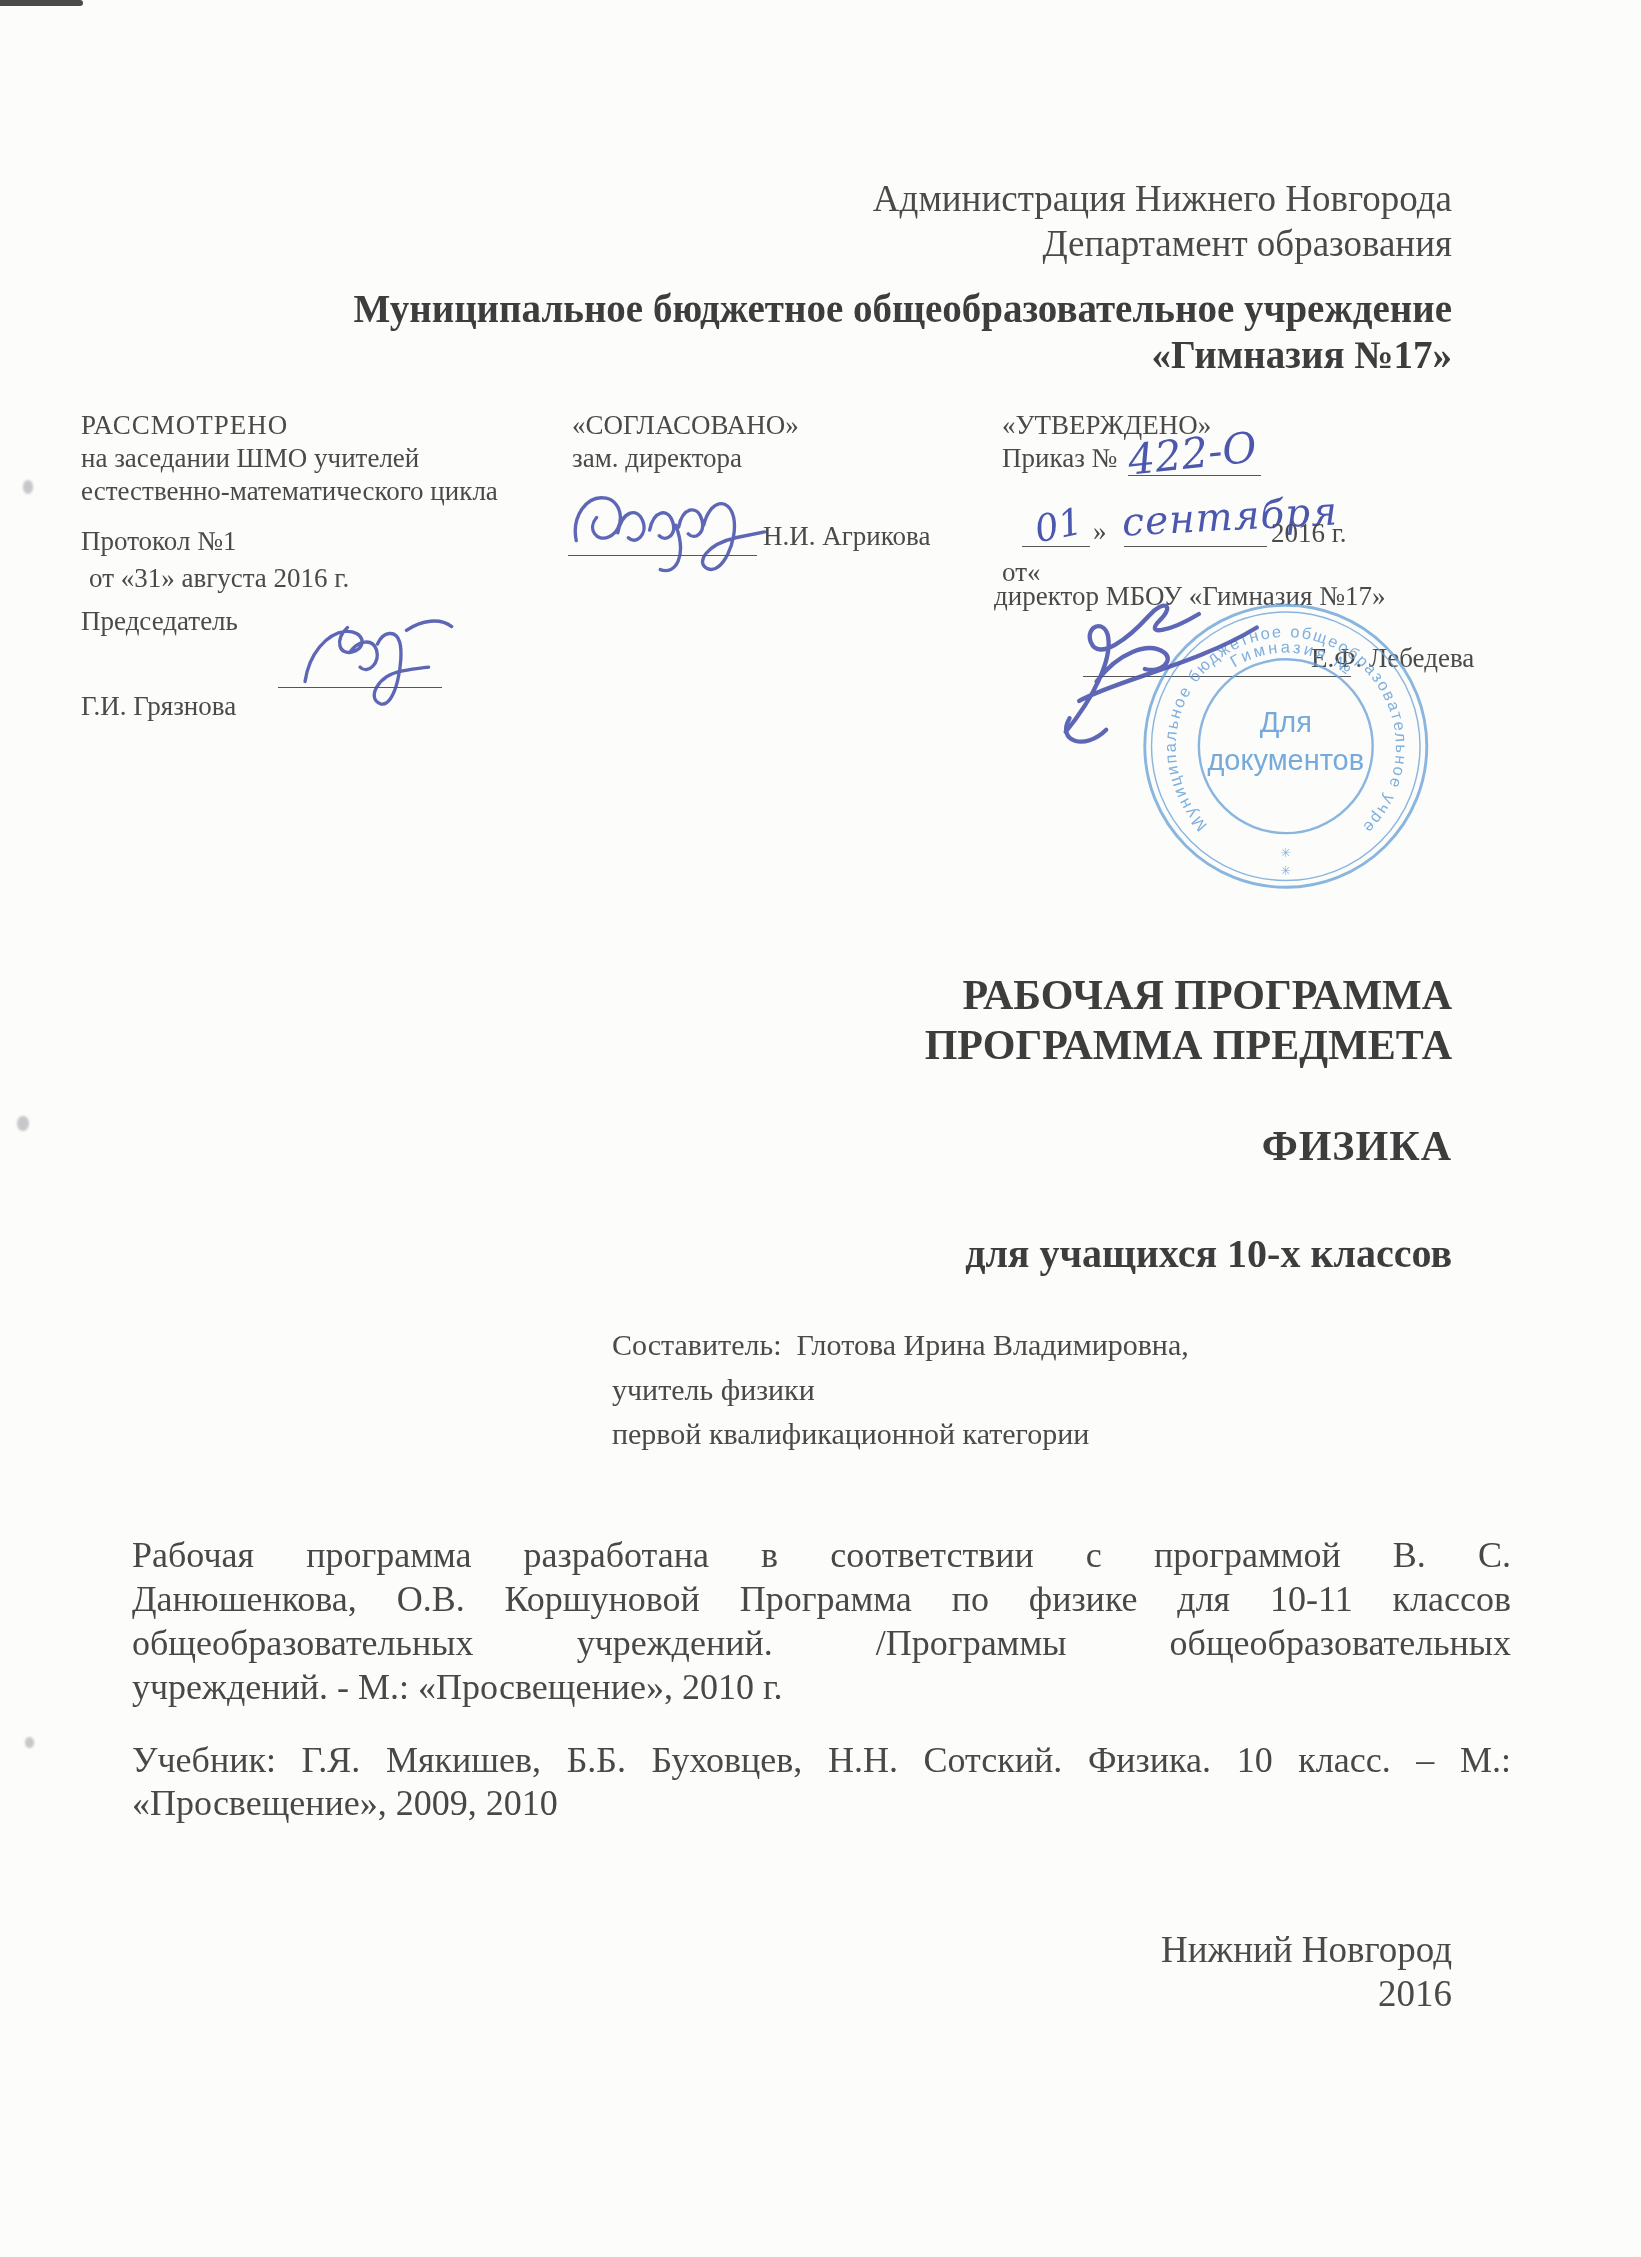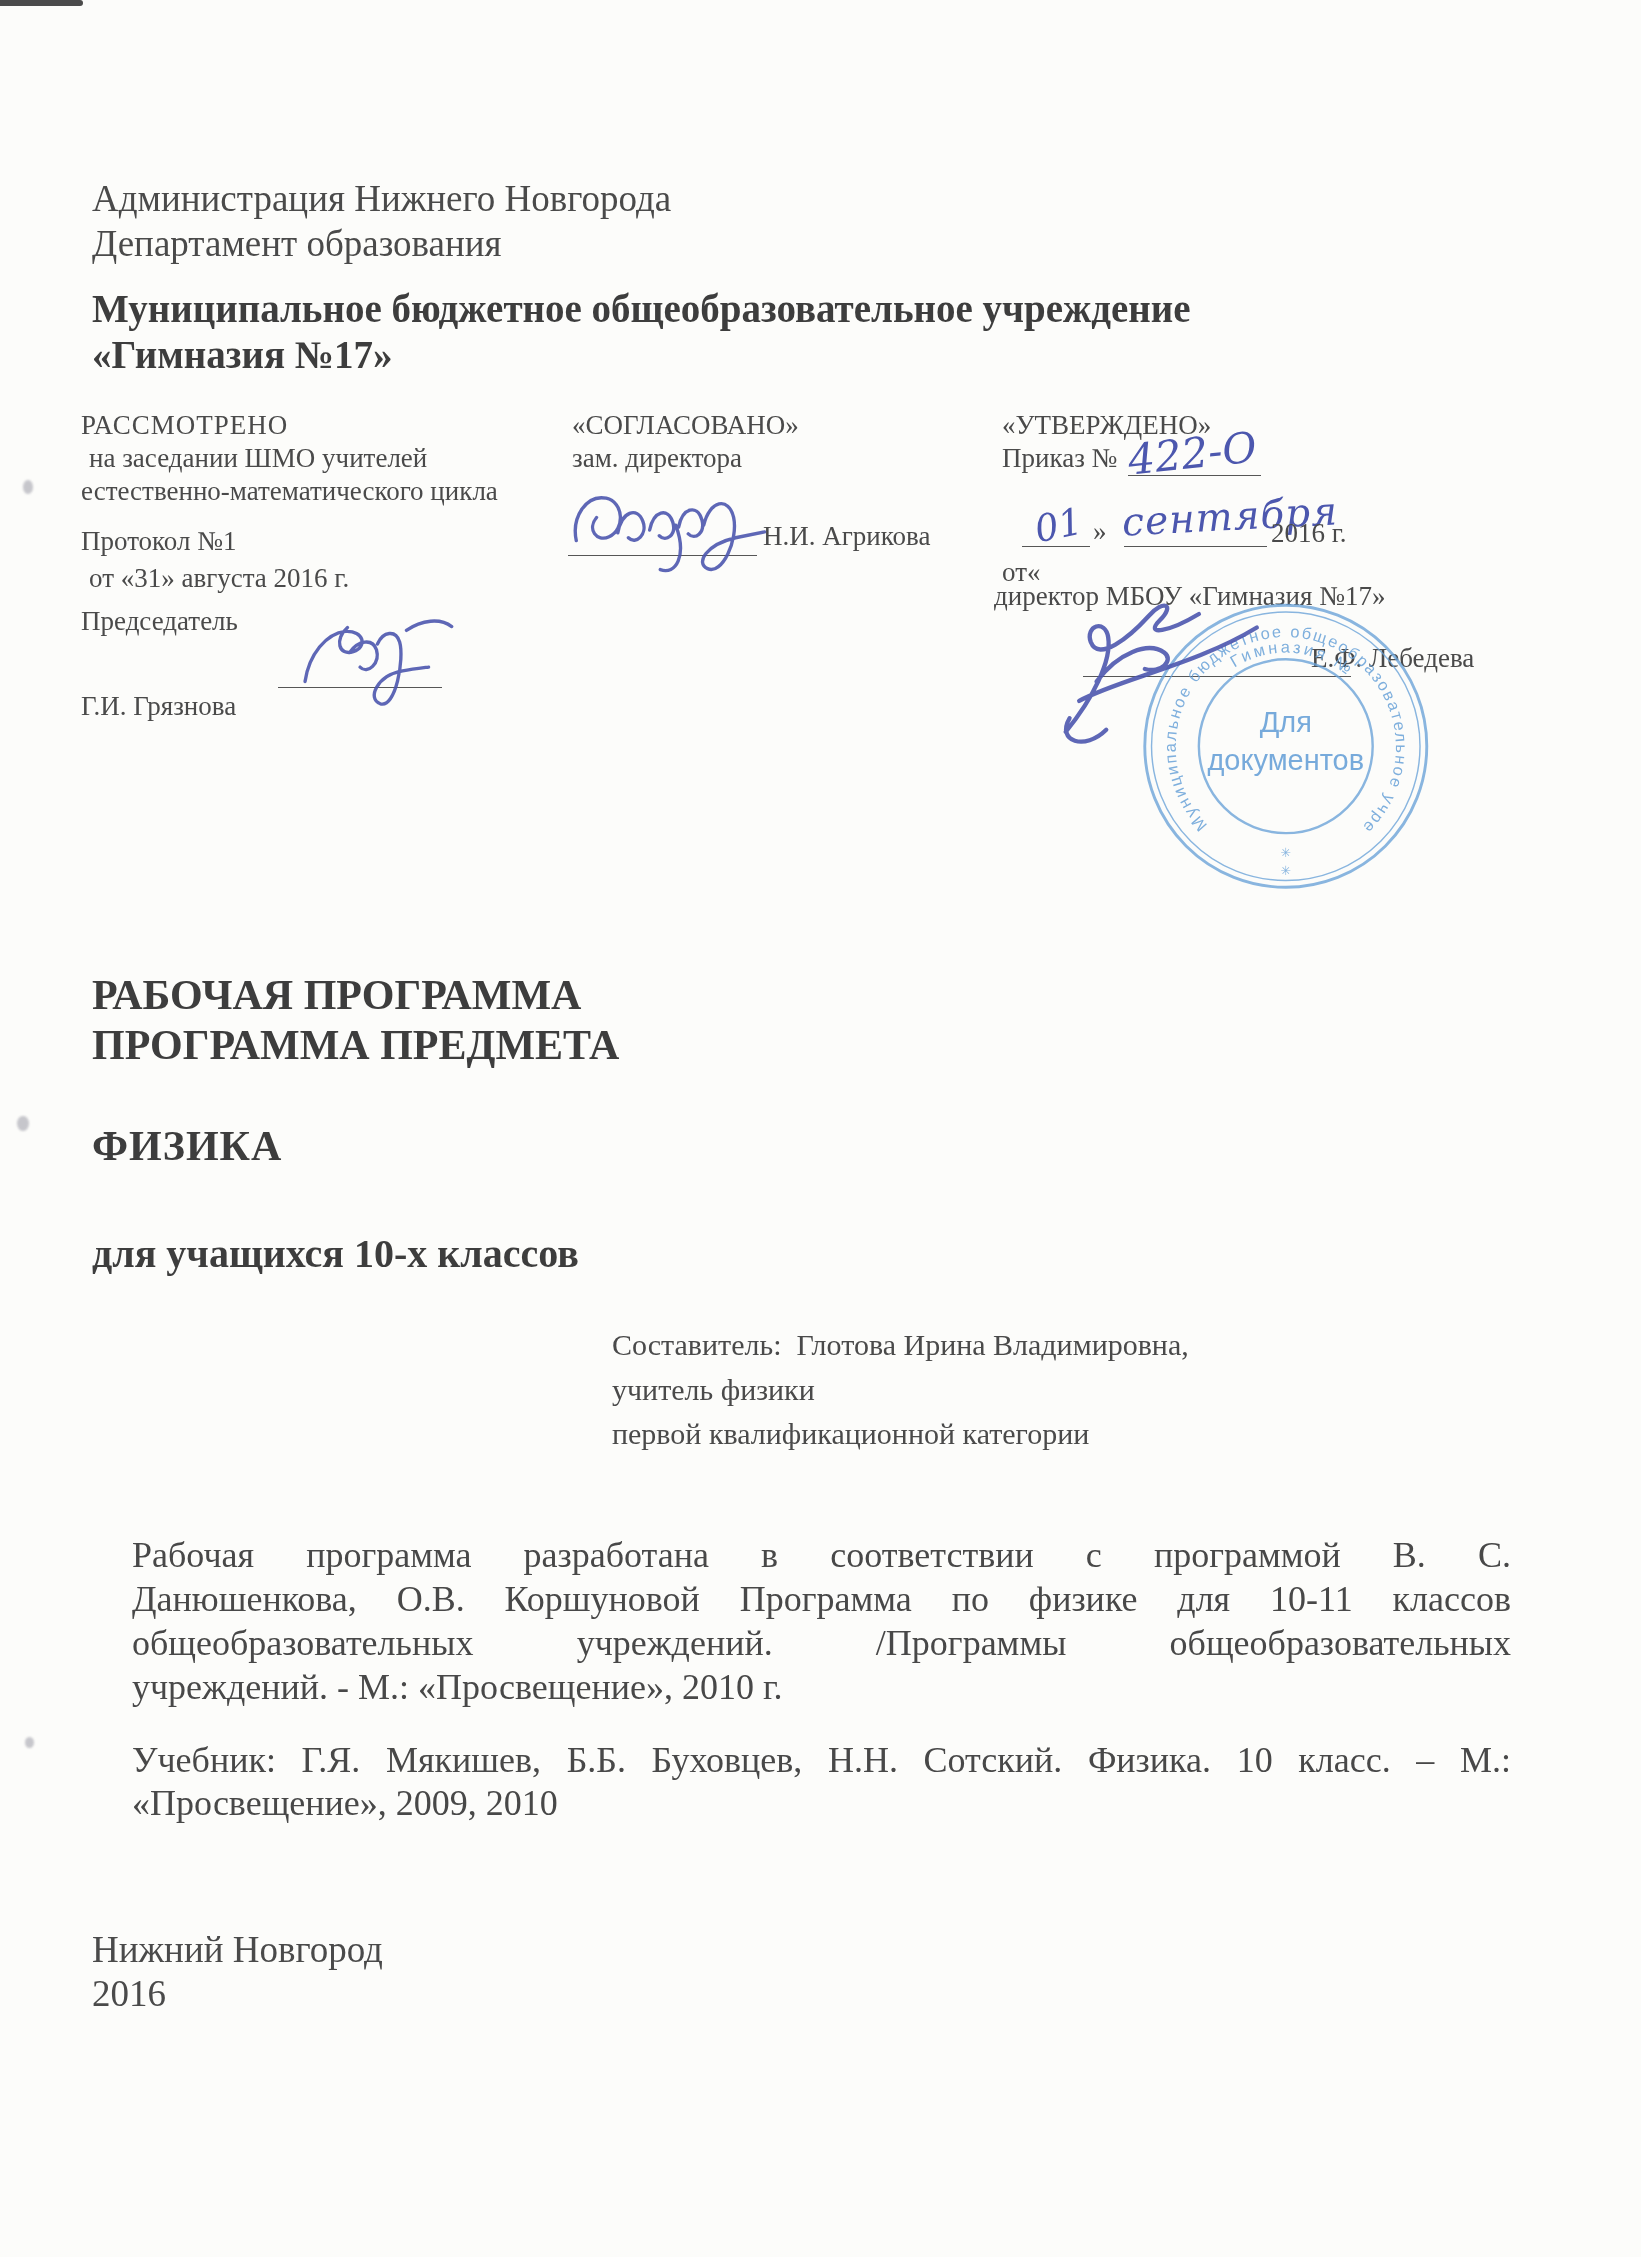--- a/index.html
+++ b/index.html
@@ -2,21 +2,21 @@
 <html><head>
 <meta charset="utf-8">
 <style>
   html,body{margin:0;padding:0;background:#e8e8e8;}
   .page{
     position:relative;width:1641px;height:2257px;margin:0 auto;
     background:#fcfcfa;overflow:hidden;
     font-family:"Liberation Serif",serif;color:#4a4a4a;
   }
   .abs{position:absolute;white-space:pre;}
-  .center{left:92px;width:1352px;text-align:left;}
+  .center{left:100px;width:1352px;text-align:right;}
   .f38{font-size:37px;}
   .f28{font-size:27px;}
   .f35{font-size:30px;}
   .bold{font-weight:bold;color:#3d3d3d;}
   .rule{position:absolute;height:0;border-bottom:1.9px solid #565656;}
   .hand{position:absolute;font-family:"DejaVu Serif",serif;font-style:italic;white-space:pre;}
   .block{position:absolute;font-size:36px;line-height:44px;color:#484848;}
   .just{text-align:justify;text-align-last:justify;}
   .speck{position:absolute;background:#9b9ba6;border-radius:50%;filter:blur(1px);opacity:.55;}
   .scanbar{position:absolute;left:0;top:0;width:83px;height:5.8px;background:#2b2b2b;opacity:.85;border-radius:0 2.9px 2.9px 0;}
@@ -33,21 +33,21 @@
   <div class="speck" style="left:17.4px;top:1116px;width:11.6px;height:15.4px;"></div>
   <div class="speck" style="left:25px;top:1737px;width:8.7px;height:10.6px;"></div>
 
   <div class="abs center f38" style="top:177px;">Администрация Нижнего Новгорода</div>
   <div class="abs center f38" style="top:222px;">Департамент образования</div>
 
   <div class="abs center bold" style="top:286px;font-size:39px;">Муниципальное бюджетное общеобразовательное учреждение</div>
   <div class="abs center bold" style="top:332px;font-size:39px;">«Гимназия №17»</div>
 
   <div class="abs f28" style="left:81px;top:410px;letter-spacing:1px;">РАССМОТРЕНО</div>
-  <div class="abs f28" style="left:81px;top:443px;margin-left:8px;">на заседании ШМО учителей</div>
+  <div class="abs f28" style="left:81px;top:443px;">на заседании ШМО учителей</div>
   <div class="abs f28" style="left:81px;top:476px;">естественно-математического цикла</div>
   <div class="abs f28" style="left:81px;top:526px;">Протокол №1</div>
   <div class="abs f28" style="left:89px;top:563px;">от «31» августа 2016 г.</div>
   <div class="abs f28" style="left:81px;top:606px;">Председатель</div>
   <div class="rule" style="left:278px;top:687px;width:164px;"></div>
   <div class="abs f28" style="left:81px;top:691px;">Г.И. Грязнова</div>
 
   <div class="abs f28" style="left:572px;top:410px;">«СОГЛАСОВАНО»</div>
   <div class="abs f28" style="left:572px;top:443px;">зам. директора</div>
   <div class="rule" style="left:568px;top:555px;width:189px;"></div>

